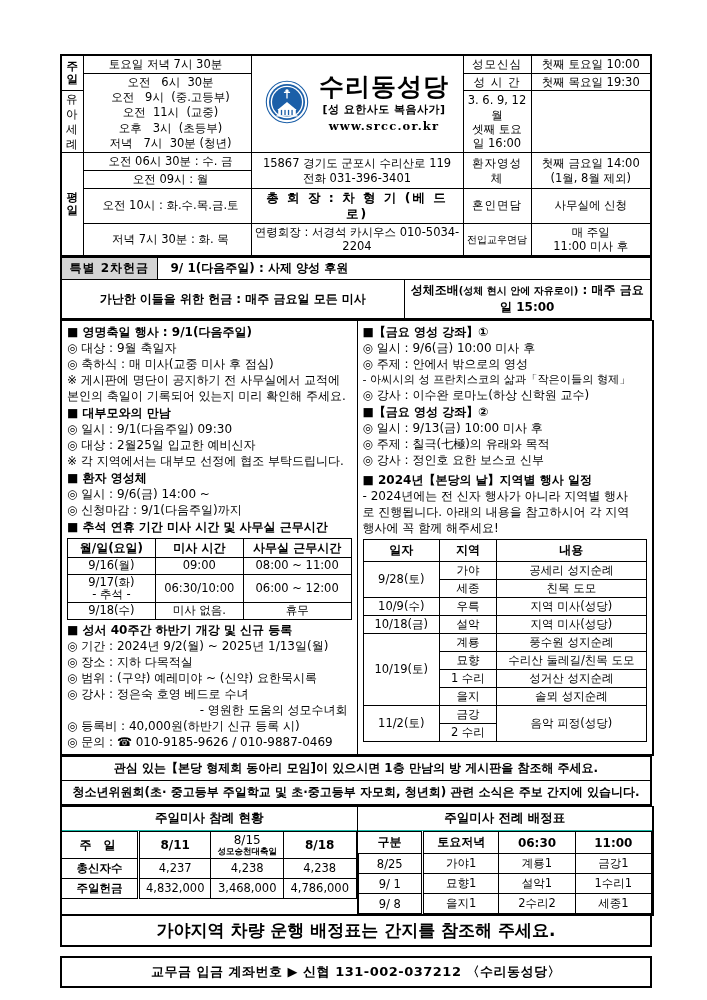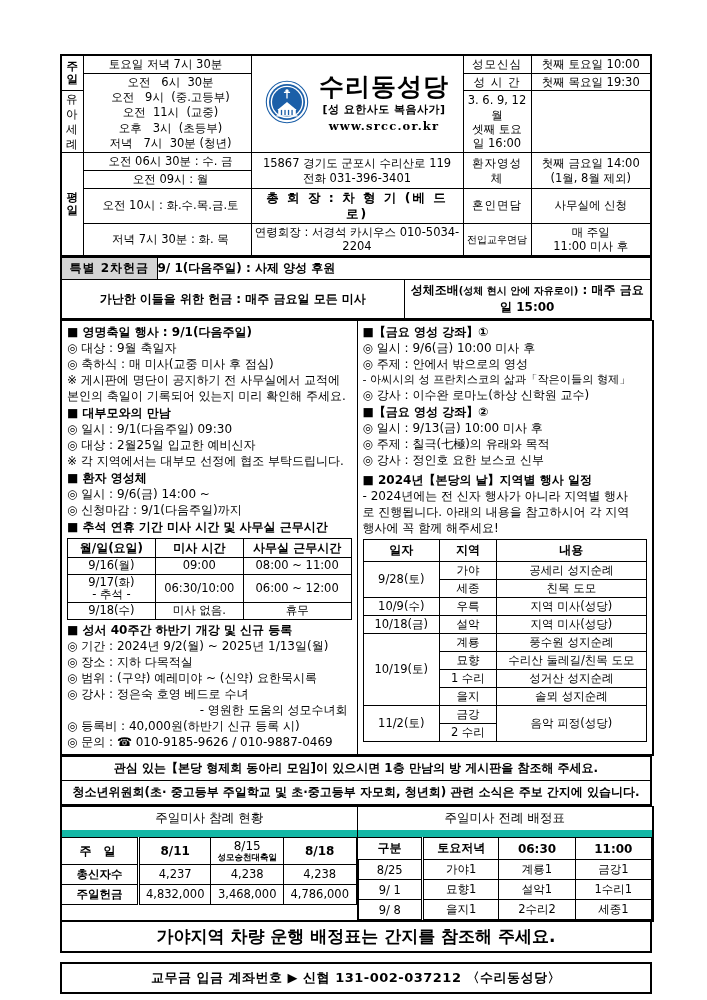--- a/index.html
+++ b/index.html
@@ -83,21 +83,21 @@
   .addr { font-size: 12px; line-height: 1.3; }
   .addr .ln { display: block; }
 
   
   .strip { width: 592px; border: 2px solid #000; border-top: none; table-layout: fixed; }
   .strip td { border: 1px solid #000; font-size: 12px; padding: 2px 4px; vertical-align: middle; }
   .strip .lab {
     width: 96px; background: #d4d4d4; text-align: center;
     font-weight: bold; letter-spacing: 1px;
   }
-  .strip .v1 { text-align: left; padding-left: 0; font-weight: bold; }
+  .strip .v1 { text-align: left; padding-left: 13px; font-weight: bold; }
   .strip .half { width: 296px; text-align: center; font-weight: bold; }
   .small { font-size: 10px; font-weight: bold; }
 
   
   .body2 { width: 592px; border: 2px solid #000; border-top: none; table-layout: fixed; }
   .body2 > tbody > tr > td {
     border: 1px solid #000; vertical-align: top;
     width: 296px; padding: 3px 5px 4px 5px;
   }
 
@@ -121,21 +121,21 @@
 
   
   .notice { width: 592px; border: 2px solid #000; border-top: none; table-layout: fixed; }
   .notice td { border: 1px solid #000; text-align: center; font-size: 12px; font-weight: bold; padding: 3px 4px; }
 
   
   .stats { width: 592px; border: 2px solid #000; border-top: none; table-layout: fixed; }
   .stats > tbody > tr > td.half {
     border: 1px solid #000; width: 296px; padding: 0; vertical-align: top;
   }
-  .sechead { text-align: center; font-weight: normal; font-size: 12.5px; padding: 3px 0; border-bottom: 7px solid #14b8a6; }
+  .sechead { text-align: center; font-weight: bold; font-size: 12.5px; padding: 3px 0; border-bottom: 1px solid #14b8a6; }
   .sub { width: 100%; table-layout: fixed; border-collapse: collapse; }
   .sub td, .sub th {
     border: 1px solid #000; text-align: center; font-size: 11.5px;
     padding: 2px 1px; font-weight: normal;
   }
   .sub th { font-weight: bold; font-size: 12px; }
   .sub .lcol { font-weight: bold; border-left: none; }
   .sub .dbl { border-left: 3px double #000; }
   .sub .hdr2 { line-height: 1.05; }
   .sub .hdr2 .b { display: block; font-size: 12px; font-weight: normal; }

